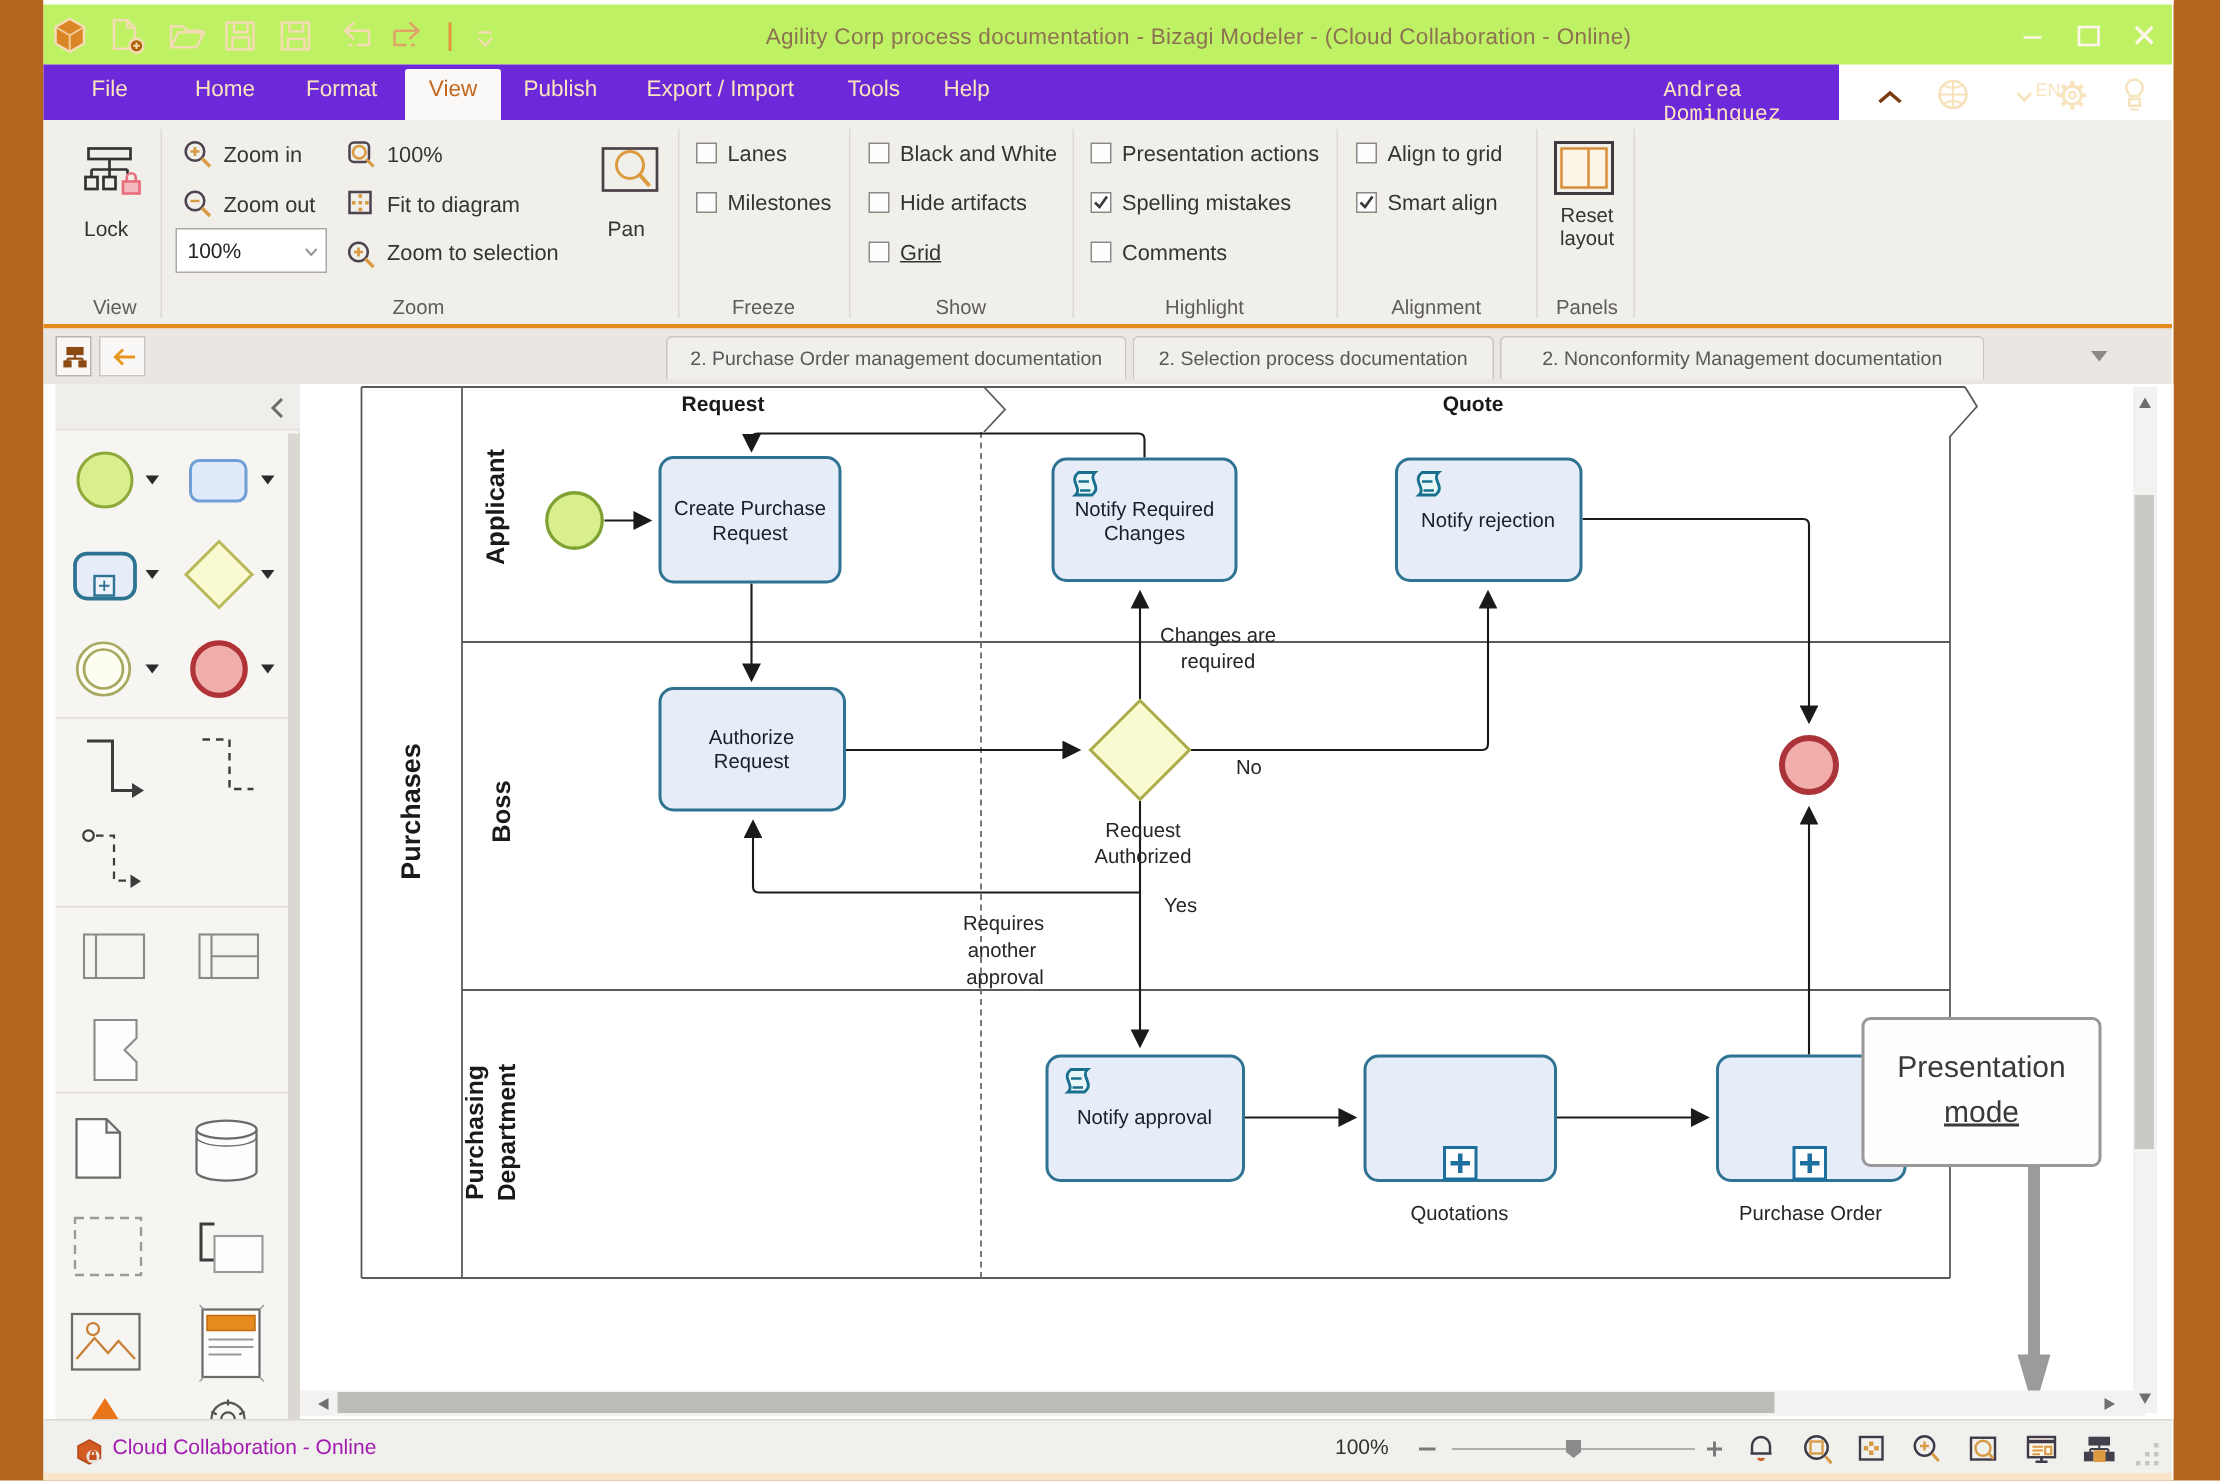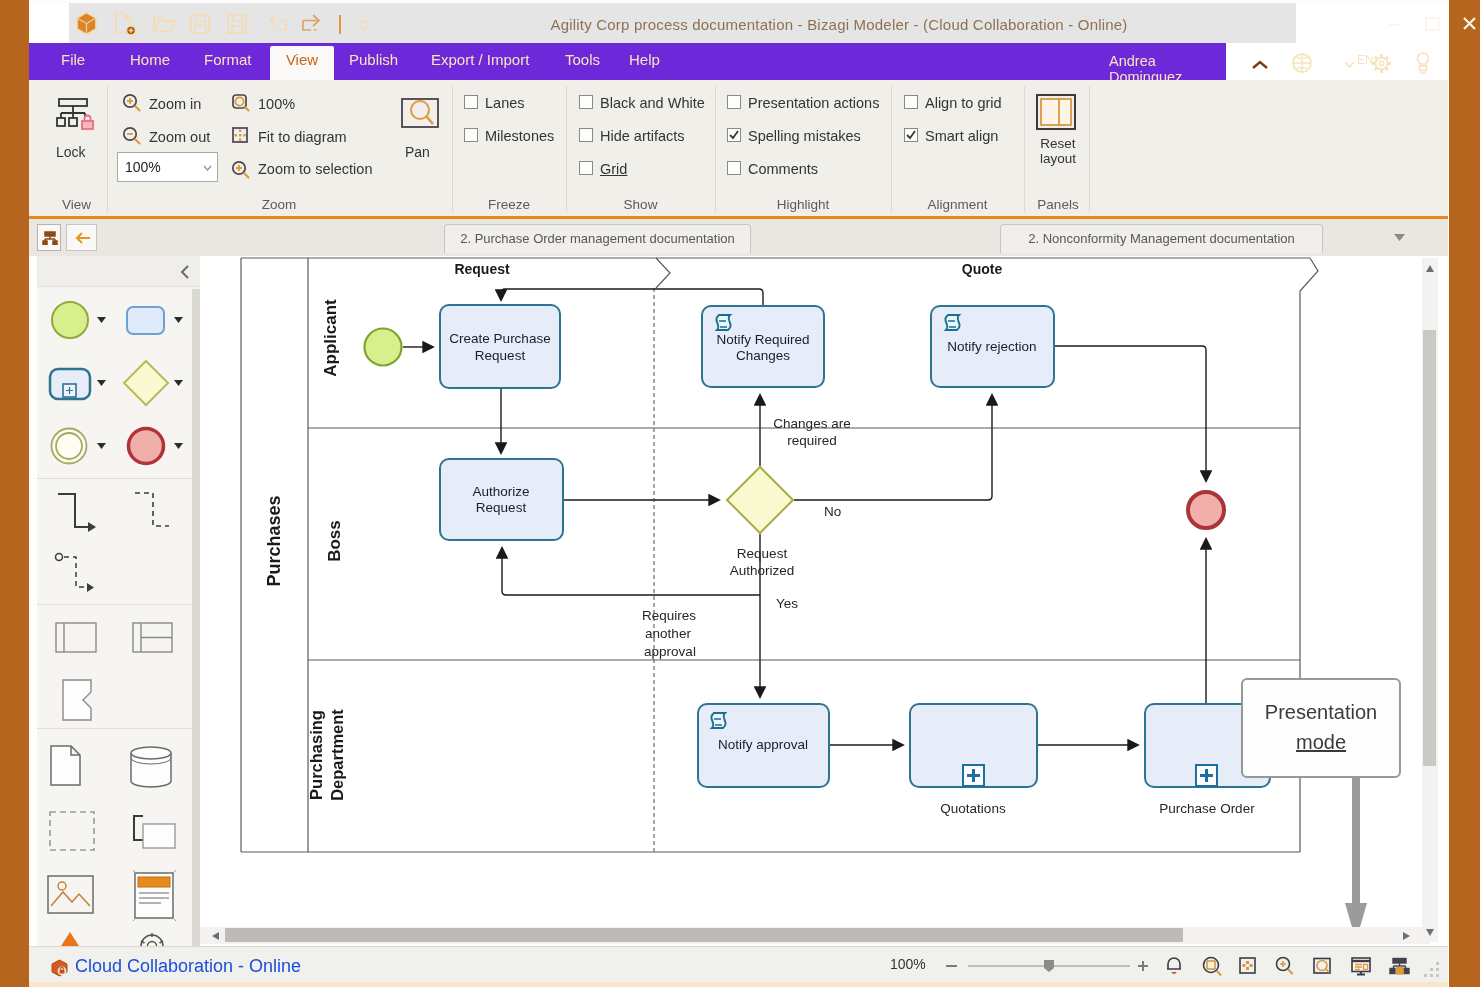--- a/index.html
+++ b/index.html
@@ -2,21 +2,21 @@
 <html><head>
 <meta charset="utf-8">
 <style>
 * { margin:0; padding:0; box-sizing:border-box; }
 html,body { width:1480px; height:987px; overflow:hidden; }
 body { background:#b5651d; font-family:"Liberation Sans", sans-serif; position:relative; }
 #win { position:absolute; left:29px; top:0; width:1420px; height:987px; background:#fff; }
 .abs { position:absolute; }
 
 #topline { left:0; top:0; width:1420px; height:3px; background:#fdfdfd; }
-#titlebar { left:0; top:3px; width:1227px; height:40px; background:#e5e5e5;margin-left:40px; }
+#titlebar { left:0; top:3px; width:1419px; height:40px; background:#bef264; }
 #titletext { left:0; top:13px; width:1540px; text-align:center; font-size:15px; color:#8d7252; letter-spacing:0.2px; }
 
 #menubar { left:0; top:43px; width:1197px; height:37px; background:#6d28d9; }
 .mitem { position:absolute; top:8px; font-size:15px; color:#f9e4bf; }
 #viewtab { position:absolute; left:241px; top:3px; width:64px; height:34px; background:#faf9f7; border-radius:2px 2px 0 0; }
 #viewtab span { position:absolute; left:0; top:5px; width:64px; text-align:center; color:#c4661b; font-size:15px; }
 .mright { position:absolute; top:9px; font-size:14.5px; color:#f9e4bf; }
 
 #ribbon { left:0; top:80px; width:1419px; height:139px; background:#f1efea; border-bottom:3px solid #e78a1e; }
 .gsep { position:absolute; top:6px; width:1px; height:126px; background:#dcd9d3; }
@@ -30,21 +30,21 @@
 .dtab .in { position:absolute; left:0; right:0; top:6px; }
 #atab { position:absolute; left:86px; top:2px; width:325px; height:35px; background:#fbfaf8; border:1px solid #a9a6a1; border-bottom:none; border-radius:4px 4px 0 0; box-shadow:2px 2px 3px rgba(0,0,0,0.25); font-size:12.5px; font-weight:bold; color:#202020; text-align:center; }
 #atab .in { position:absolute; left:0; right:0; top:9px; }
 
 #main { left:0; top:256px; width:1420px; height:690px; background:#ffffff; }
 #palette { position:absolute; left:8px; top:0px; width:163px; height:692px; background:#f7f5f2; border-right:1px solid #e2dfda; }
 #palhead { position:absolute; left:0; top:0; width:163px; height:31px; background:#f0eeea; border-bottom:1px solid #e4e1dc; }
 
 #statusbar { left:0; top:946px; width:1419px; height:36px; background:#f0f0ed; border-top:1px solid #dbd8d3; }
 #bottomstrip { left:0; top:982px; width:1419px; height:5px; background:#f9e6c8; }
-.sbtext { position:absolute; font-size:18px; color:#1d4ed8; }
+.sbtext { position:absolute; font-size:14px; color:#a21caf; }
 
 #vsb { position:absolute; left:1393px; top:2px; width:16px; height:684px; background:#f3f2f0; }
 #vsb .thumb { position:absolute; left:1px; top:72px; width:13px; height:436px; background:#cbc9c6; }
 #hsb { position:absolute; left:171px; top:671px; width:1230px; height:17px; background:#f3f2f0; }
 #hsb .thumb { position:absolute; left:25px; top:1px; width:958px; height:14px; background:#bdbbb8; }
 
 #callout { position:absolute; left:1212px; top:422px; width:160px; height:100px; background:#fefefe; border:2px solid #989898; border-radius:6px; text-align:center; font-size:20px; color:#3a3a3a; }
 </style>
 </head>
 <body>
@@ -84,21 +84,21 @@
     <span class="mitem" style="left:32px;">File</span>
     <span class="mitem" style="left:101px;">Home</span>
     <span class="mitem" style="left:175px;">Format</span>
     <div id="viewtab">
         <span>View</span>
       </div>
     <span class="mitem" style="left:320px;">Publish</span>
     <span class="mitem" style="left:402px;">Export / Import</span>
     <span class="mitem" style="left:536px;">Tools</span>
     <span class="mitem" style="left:600px;">Help</span>
-    <span class="mright" style="left:1080px; top:10px;">Andrea Dominguez</span>
+    <span class="mright" style="left:1080px; top:10px;font-family:Liberation Mono, monospace;">Andrea Dominguez</span>
     <svg class="abs" style="left:1222px; top:16px;" width="22" height="12" viewBox="0 0 22 12">
         <path d="M2,9 L9,3 L16,9" stroke="#7c3b10" stroke-width="2.4" fill="none"></path>
       </svg>
     <svg class="abs" style="left:1262px; top:9px;" width="24" height="22" viewBox="0 0 24 22">
         <circle cx="11" cy="11" r="9" stroke="#f7e3bd" stroke-width="1.8" fill="none"></circle>
         <path d="M2,11 h18 M11,2 v18 M5,5 a13,13 0 0 0 12,0 M5,17 a13,13 0 0 1 12,0" stroke="#f7e3bd" stroke-width="1.4" fill="none"></path>
       </svg>
     <span class="mright" style="left:1328px; top:10px; font-size:12px;text-align:right;">EN</span>
     <svg class="abs" style="left:1315px; top:18px;" width="12" height="8" viewBox="0 0 12 8">
         <path d="M1,1 L5.5,6 L10,1" stroke="#f7e3bd" stroke-width="1.8" fill="none"></path>
@@ -251,20 +251,23 @@
         </g>
       </svg>
     </div>
     <div class="abs" style="left:37px; top:5px; width:31px; height:27px; background:#faf8f6; border:1px solid #c8c5c0;">
       <svg style="position:absolute;left:7px;top:6px;" width="17" height="14" viewBox="0 0 17 14">
           <path d="M16,7 H3 M8,2 L3,7 l5,5" stroke="#e8971e" stroke-width="2" fill="none"></path>
         </svg>
     </div>
     <div class="dtab" style="left:415px; width:307px;">
         <div class="in">2. Purchase Order management documentation</div>
+      </div>
+    <div class="dtab" style="left:726px; width:241px;">
+        <div class="in">2. Selection process documentation</div>
       </div>
     <div class="dtab" style="left:971px; width:323px;padding-left:48px;">
         <div class="in">2. Nonconformity Management documentation</div>
       </div>
     <svg class="abs" style="left:1364px; top:14px;" width="13" height="9" viewBox="0 0 13 9">
         <path d="M1,1 L6.5,8 L12,1 z" fill="#8d8a85"></path>
       </svg>
   </div>
   <div id="main" class="abs">
     <div id="palette">

